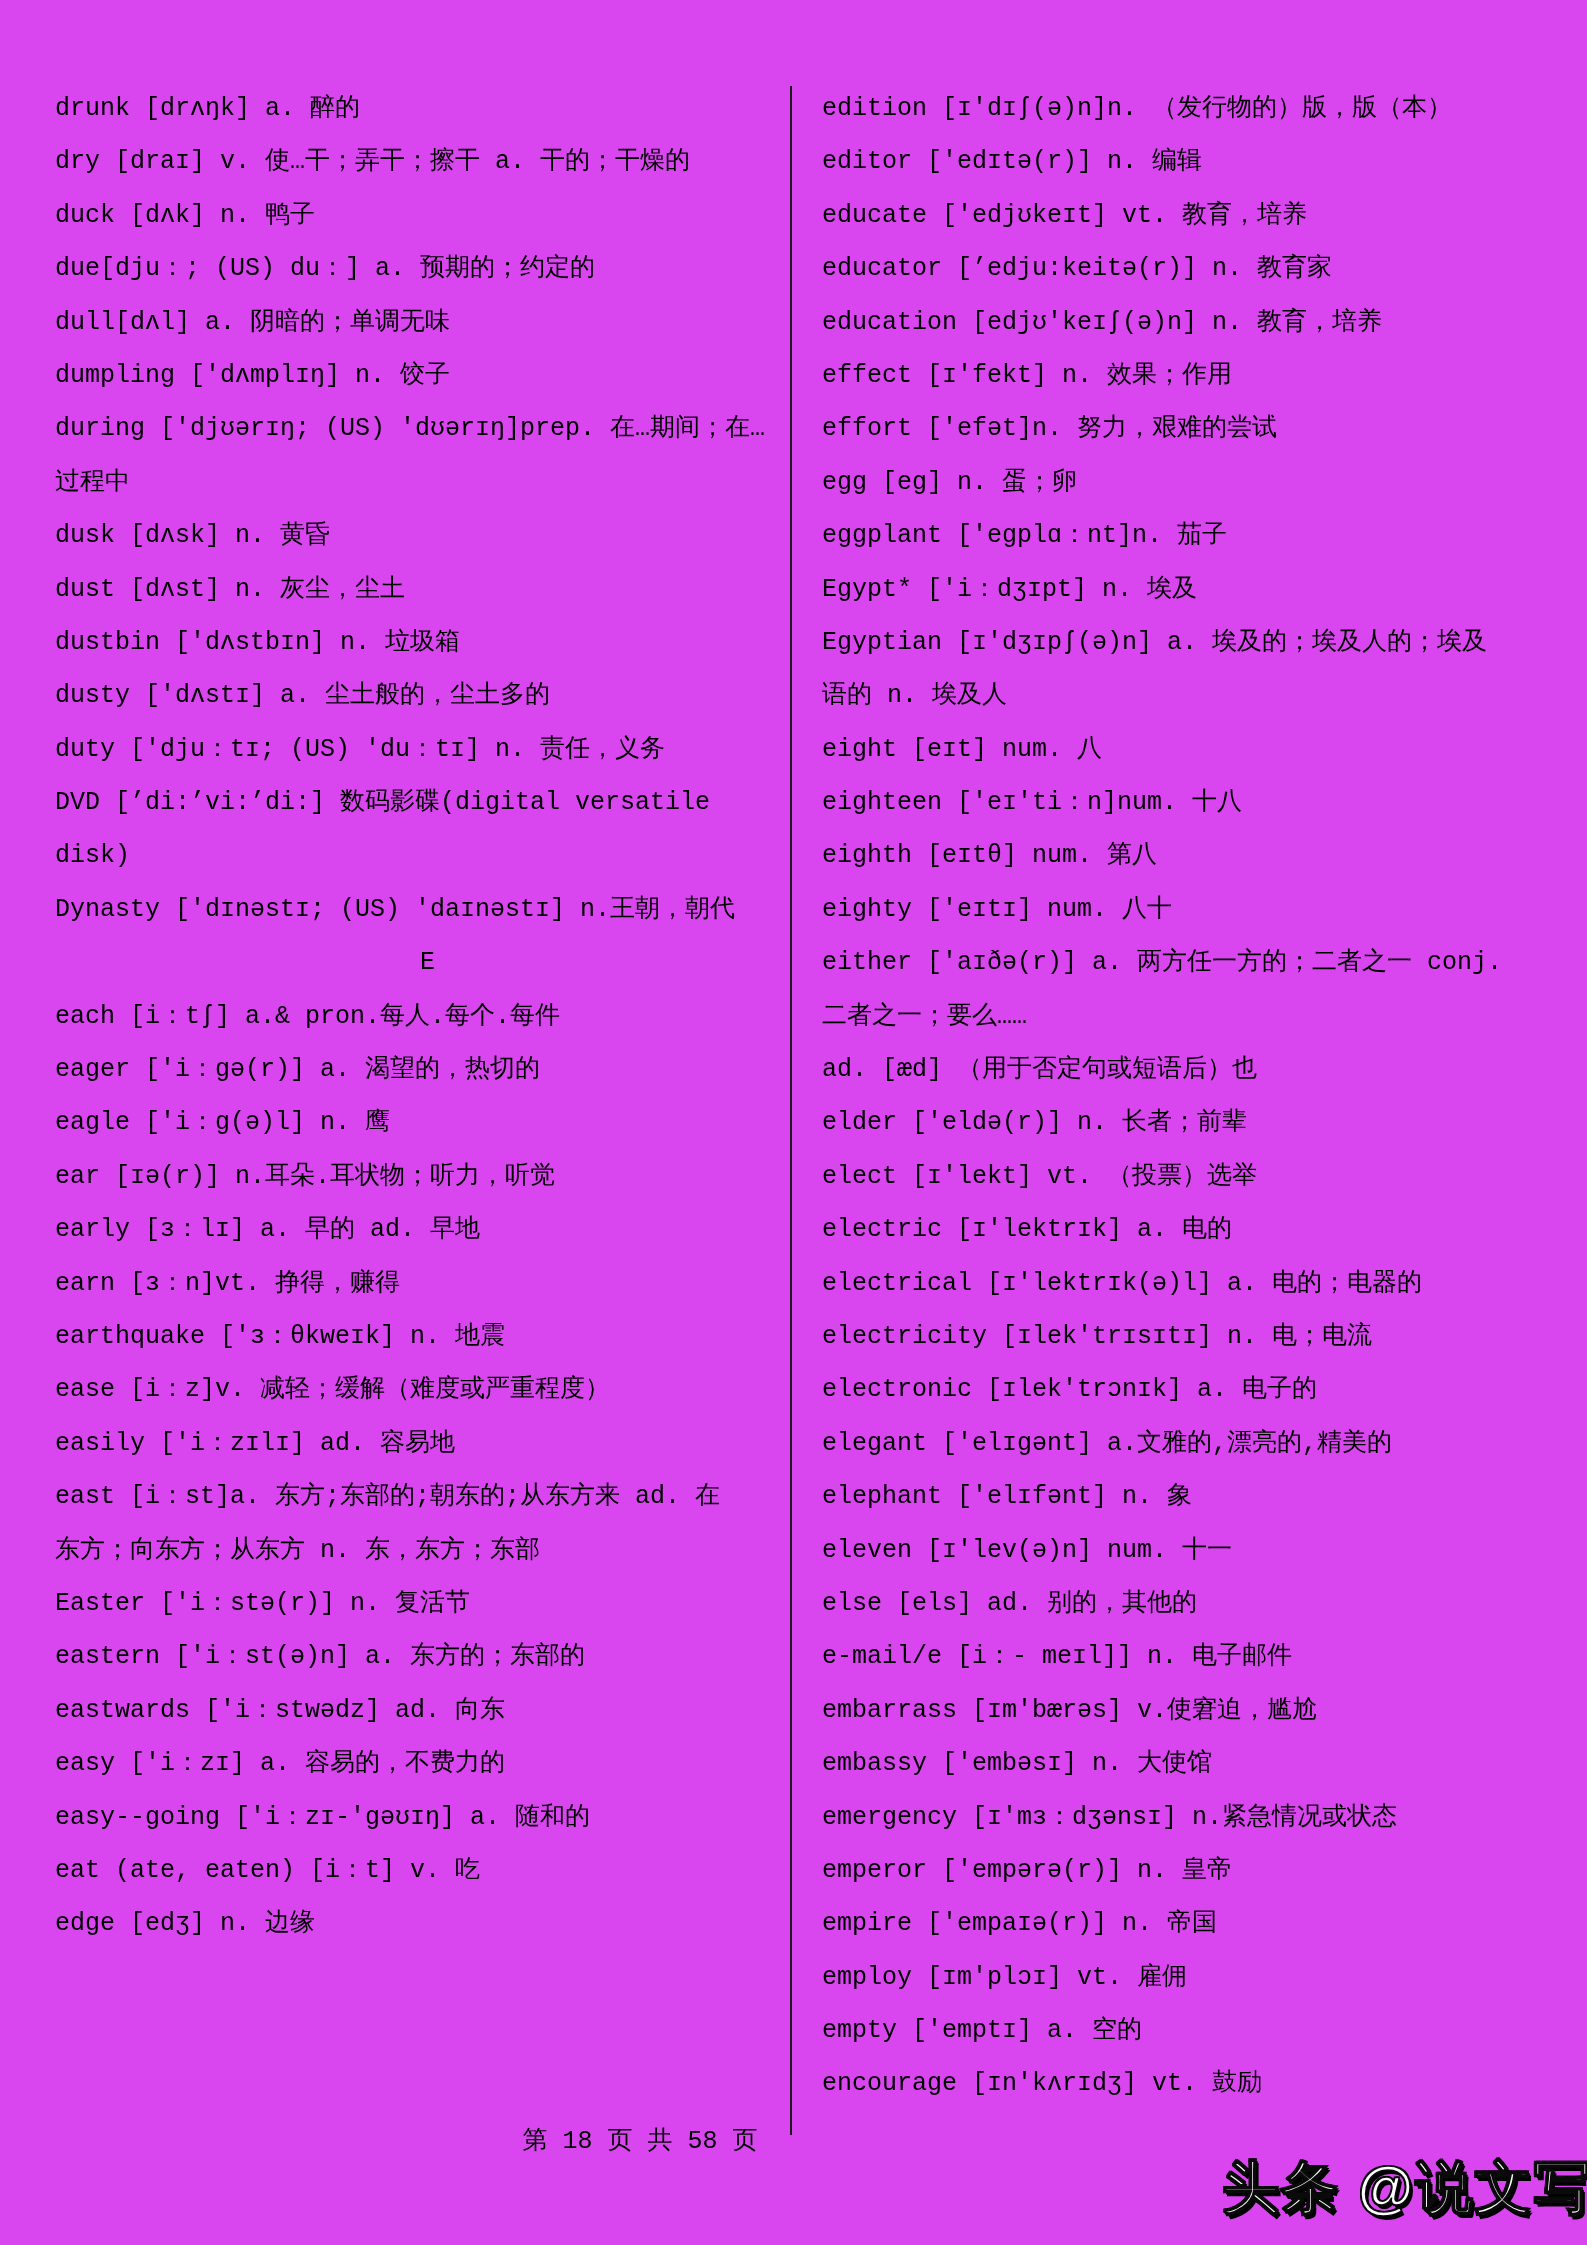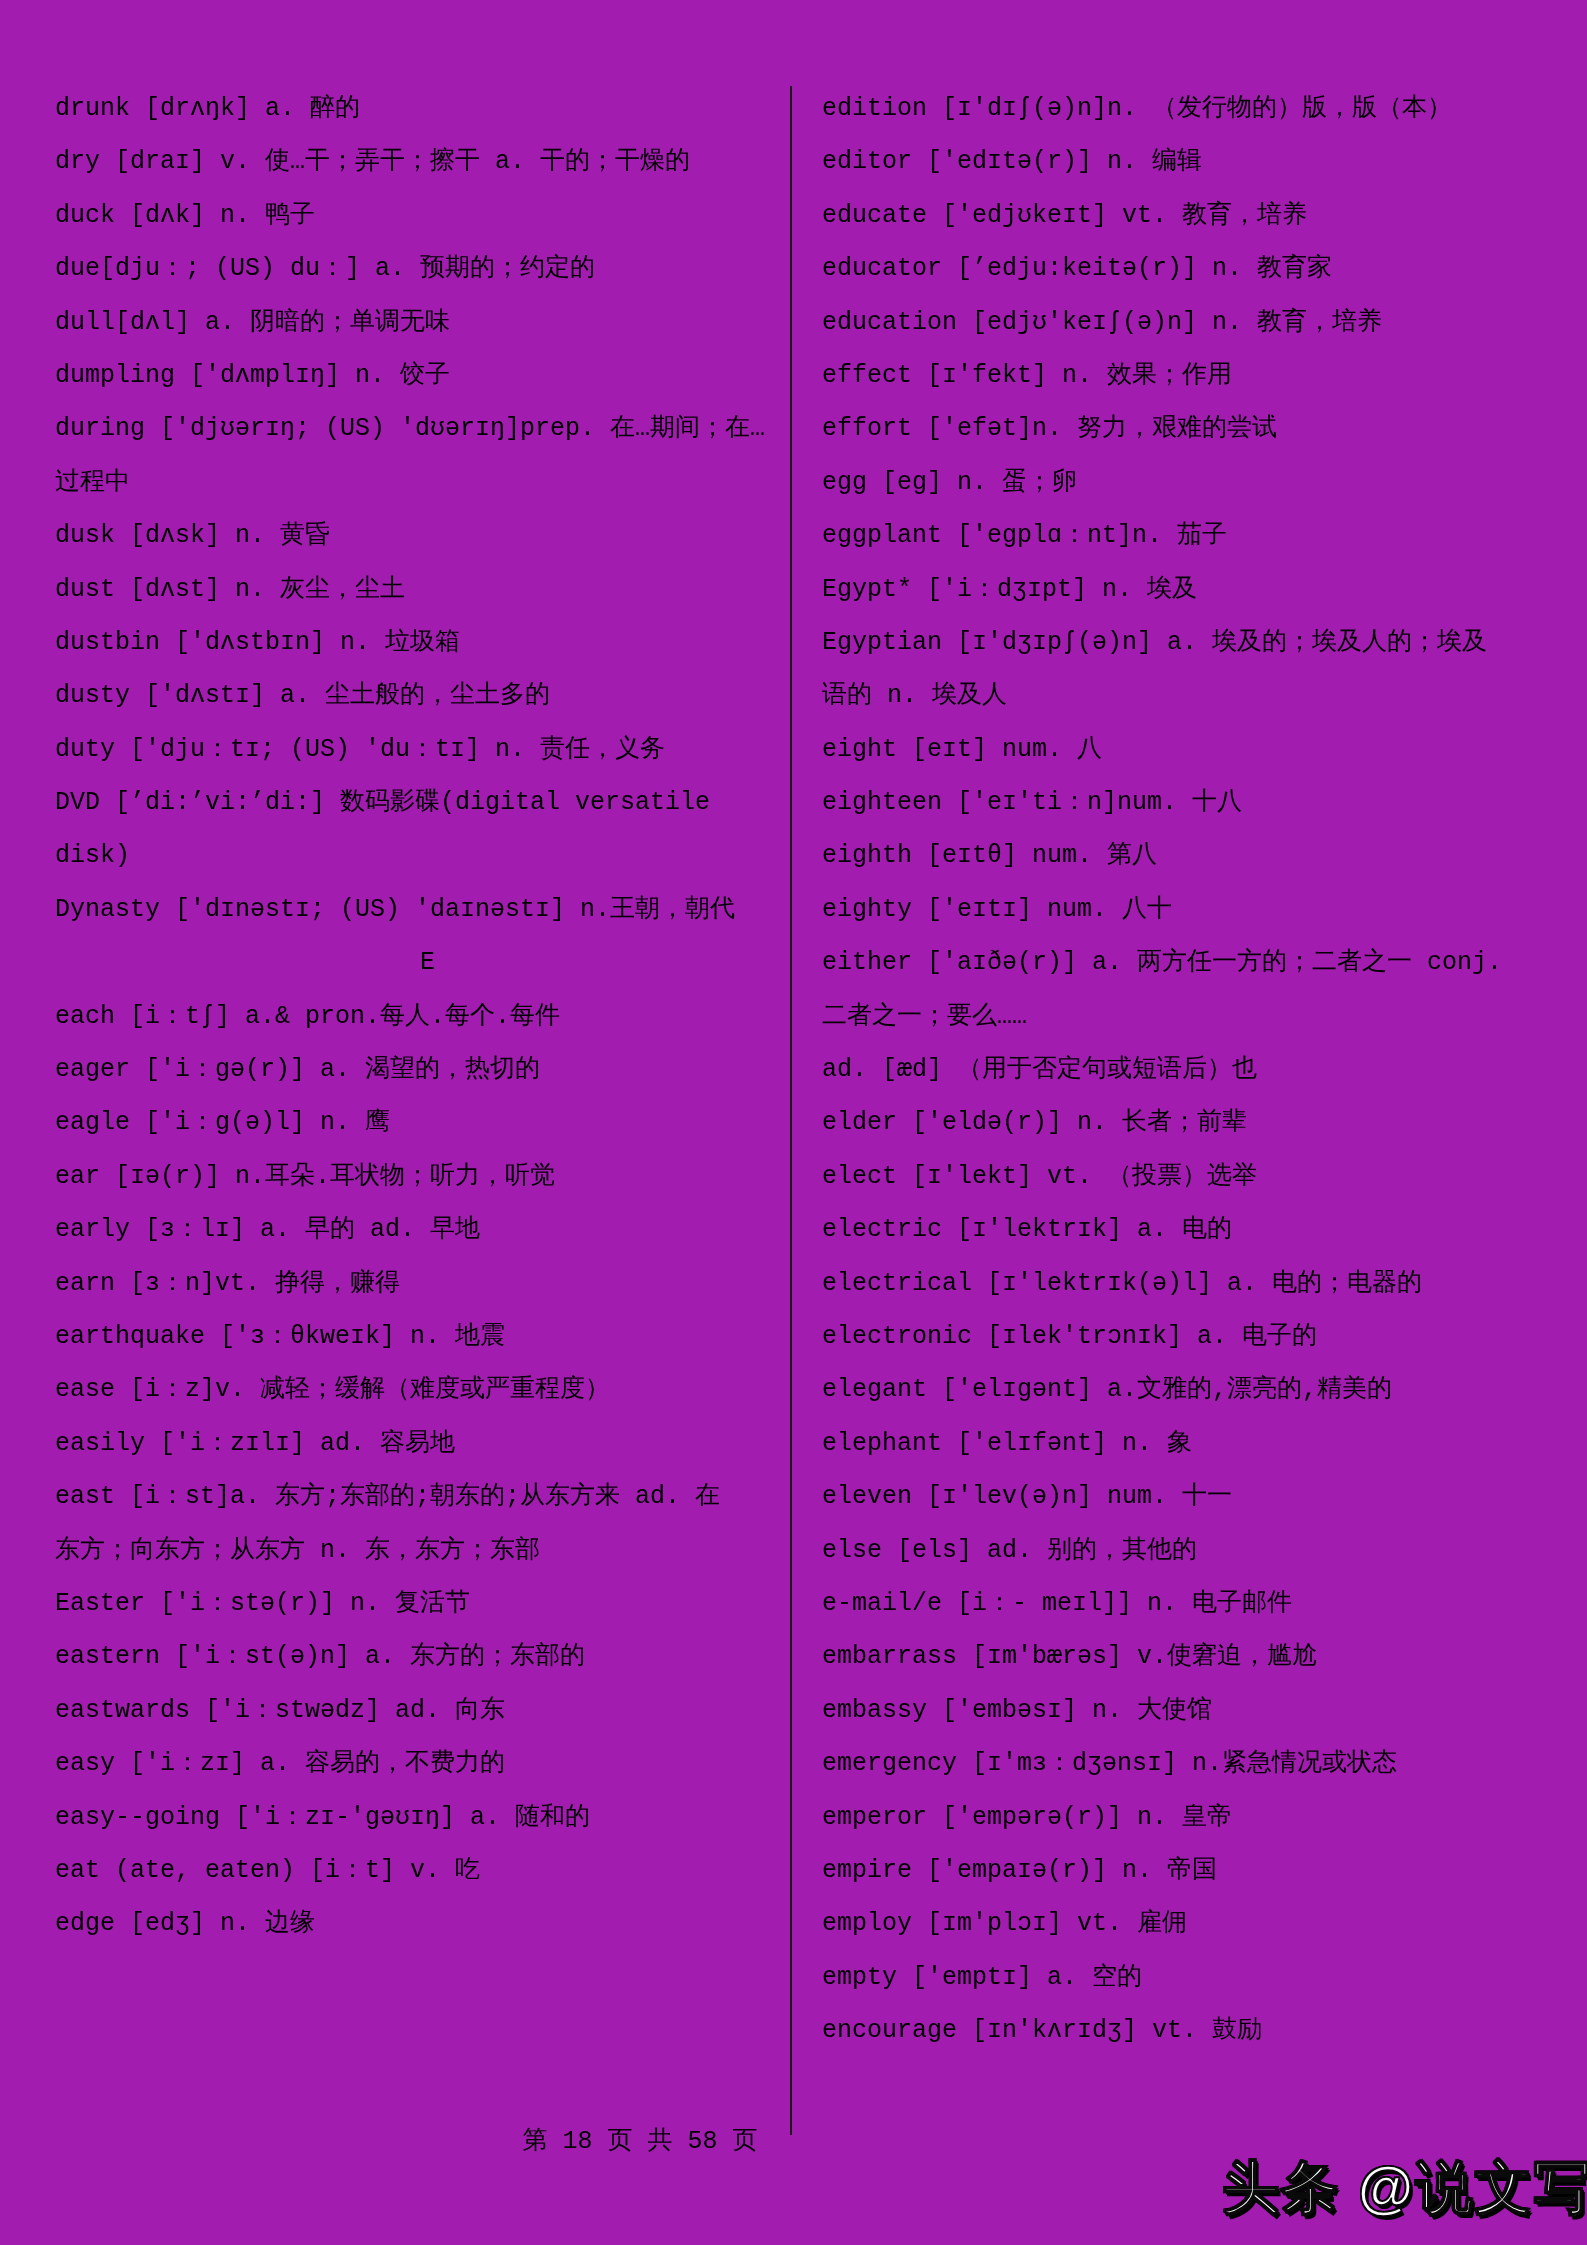--- a/index.html
+++ b/index.html
@@ -11,21 +11,21 @@
     width: 1587px;
     height: 2245px;
     position: relative;
     font-family: "Liberation Mono", "DejaVu Sans Mono", monospace;
     color: #000;
     overflow: hidden;
   }
   .page {
     position: absolute;
     inset: 0;
-    background: #a21caf;
+    background: #d946ef;
   }
   .col {
     position: absolute;
     top: 82px;
   }
   .col-left  { left: 55px;  width: 745px; }
   .col-right { left: 822px; width: 745px; }
   .line {
     height: 53.4px;
     line-height: 53.4px;
@@ -136,20 +136,21 @@
       <div class="line">eighteen ['eɪ'ti：n]num. 十八</div>
       <div class="line">eighth [eɪtθ] num. 第八</div>
       <div class="line">eighty ['eɪtɪ] num. 八十</div>
       <div class="line">either ['aɪðə(r)] a. 两方任一方的；二者之一 conj.</div>
       <div class="line">二者之一；要么……</div>
       <div class="line">ad. [æd] （用于否定句或短语后）也</div>
       <div class="line">elder ['eldə(r)] n. 长者；前辈</div>
       <div class="line">elect [ɪ'lekt] vt. （投票）选举</div>
       <div class="line">electric [ɪ'lektrɪk] a. 电的</div>
       <div class="line">electrical [ɪ'lektrɪk(ə)l] a. 电的；电器的</div>
+      <div class="line">electricity [ɪlek'trɪsɪtɪ] n. 电；电流</div>
       <div class="line">electronic [ɪlek'trɔnɪk] a. 电子的</div>
       <div class="line">elegant ['elɪgənt] a.文雅的,漂亮的,精美的</div>
       <div class="line">elephant ['elɪfənt] n. 象</div>
       <div class="line">eleven [ɪ'lev(ə)n] num. 十一</div>
       <div class="line">else [els] ad. 别的，其他的</div>
       <div class="line">e-mail/e [i：- meɪl]]  n. 电子邮件</div>
       <div class="line">embarrass [ɪm'bærəs] v.使窘迫，尴尬</div>
       <div class="line">embassy ['embəsɪ] n. 大使馆</div>
       <div class="line">emergency [ɪ'mɜ：dʒənsɪ] n.紧急情况或状态</div>
       <div class="line">emperor ['empərə(r)] n. 皇帝</div>

